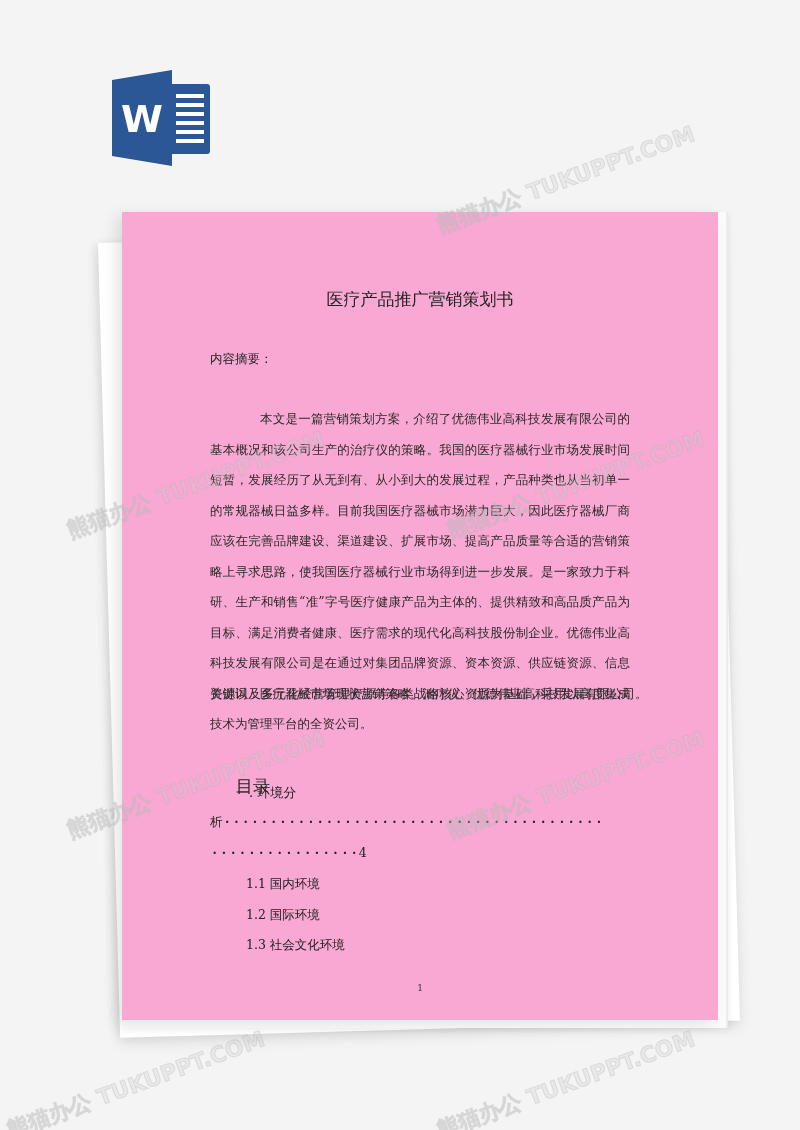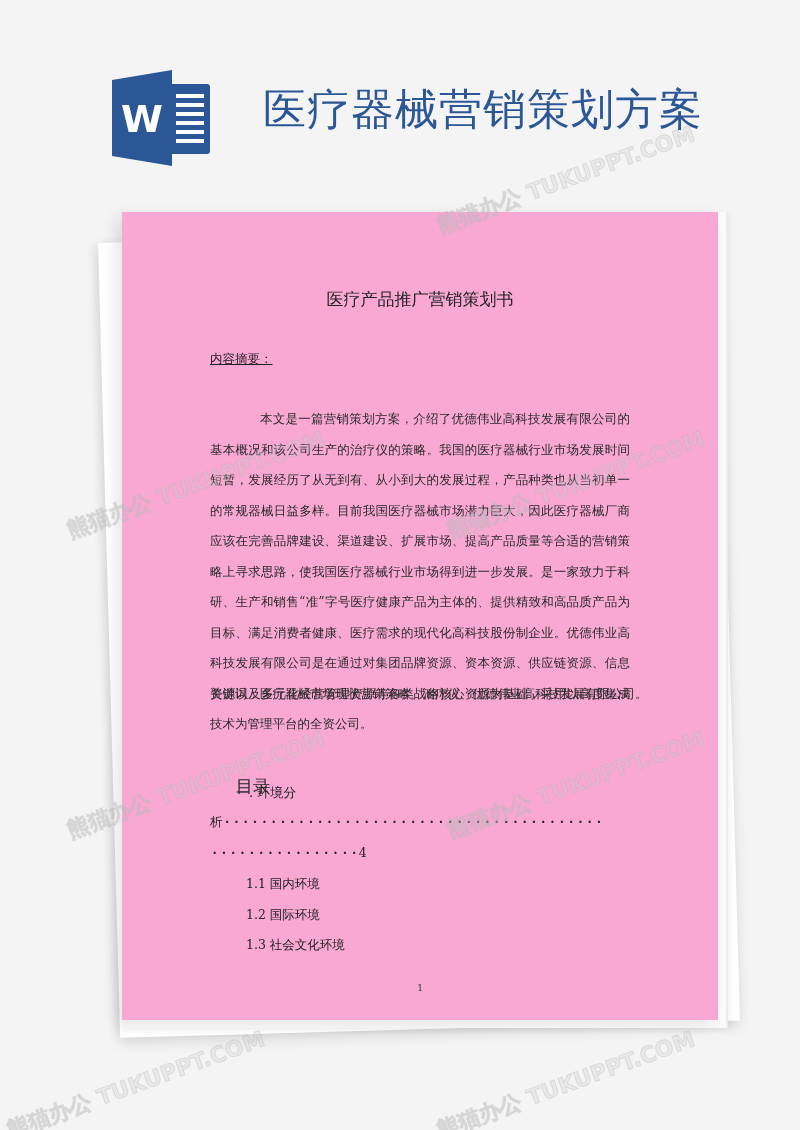--- a/index.html
+++ b/index.html
@@ -43,21 +43,21 @@
       position: absolute; left: 122px; top: 212px; width: 596px; height: 808px;
       background: #f9a8d4;
       box-shadow: -6px 4px 14px rgba(0,0,0,0.10);
     }
 
     .doc-title {
       position: absolute; left: 0; width: 100%; top: 76px;
       text-align: center; font-size: 17px; color: #222;
     }
     .abstract-label {
-      position: absolute; left: 88px; top: 139px; font-size: 12.5px; text-decoration: underline;
+      position: absolute; left: 88px; top: 139px; font-size: 12.5px;
     }
     .abstract-body {
       position: absolute; left: 88px; top: 164px; width: 420px;
       font-size: 12.5px; line-height: 30.5px; text-align: justify;
       text-indent: 50px; color: #2a2a2a; margin-top: 28px;
     }
     .keywords {
       position: absolute; left: 88px; top: 474px; width: 430px;
       font-size: 12.5px; color: #2a2a2a; white-space: nowrap;
     }
@@ -102,21 +102,20 @@
       <rect x="66" y="24" width="28" height="4"></rect>
       <rect x="66" y="33" width="28" height="4"></rect>
       <rect x="66" y="42" width="28" height="4"></rect>
       <rect x="66" y="51" width="28" height="4"></rect>
       <rect x="66" y="60" width="28" height="4"></rect>
       <rect x="66" y="69" width="28" height="4"></rect>
     </g>
     <polygon points="2,10 62,0 62,96 2,86" fill="#2b5797"></polygon>
     <text x="32" y="62" text-anchor="middle" font-family="DejaVu Sans, sans-serif" font-weight="bold" font-size="38" fill="#ffffff">W</text>
   </svg>
-  <div class="header-title">医疗器械营销策划方案</div>
 </div>
 
 <div class="paper-back"></div>
 <div class="paper-back2"></div>
 
 <div class="paper">
   <div class="doc-title">医疗产品推广营销策划书</div>
   <div class="abstract-label">内容摘要：</div>
   <div class="abstract-body">本文是一篇营销策划方案，介绍了优德伟业高科技发展有限公司的基本概况和该公司生产的治疗仪的策略。我国的医疗器械行业市场发展时间短暂，发展经历了从无到有、从小到大的发展过程，产品种类也从当初单一的常规器械日益多样。目前我国医疗器械市场潜力巨大，因此医疗器械厂商应该在完善品牌建设、渠道建设、扩展市场、提高产品质量等合适的营销策略上寻求思路，使我国医疗器械行业市场得到进一步发展。是一家致力于科研、生产和销售“准”字号医疗健康产品为主体的、提供精致和高品质产品为目标、满足消费者健康、医疗需求的现代化高科技股份制企业。优德伟业高科技发展有限公司是在通过对集团品牌资源、资本资源、供应链资源、信息资源以及多元化经营管理资源等各类战略核心资源为基础，采用以高度集成技术为管理平台的全资公司。</div>
   <div class="keywords">关键词：医疗器械市场现状营销策略、治疗仪、优德伟业高科技发展有限公司。</div>

